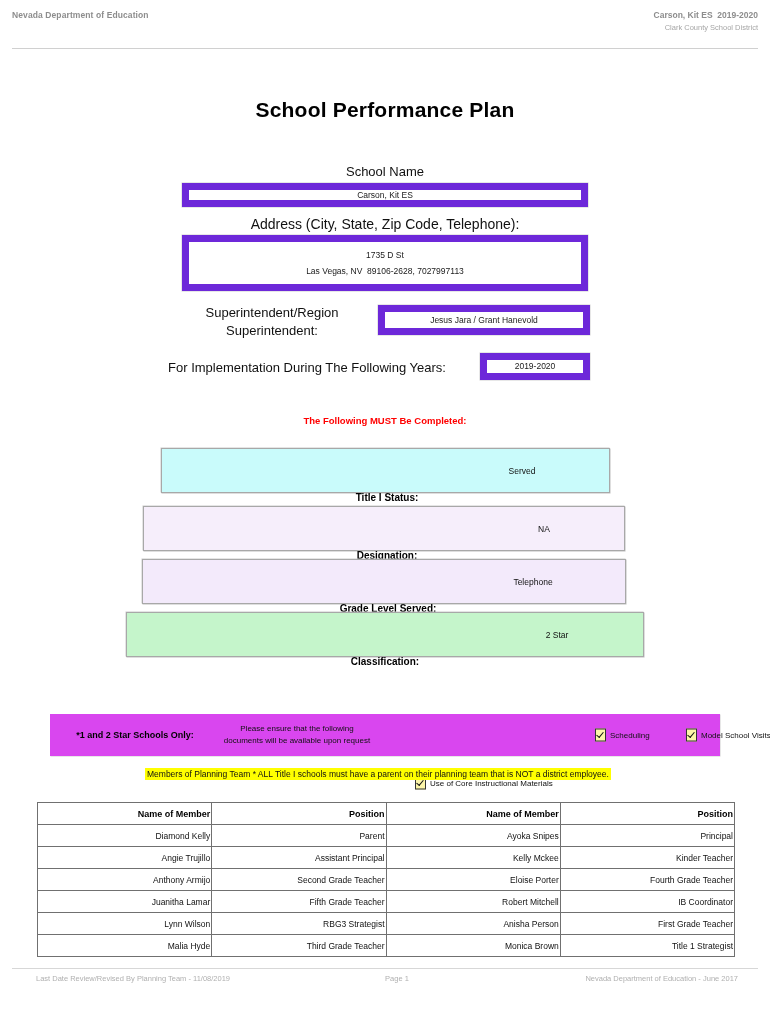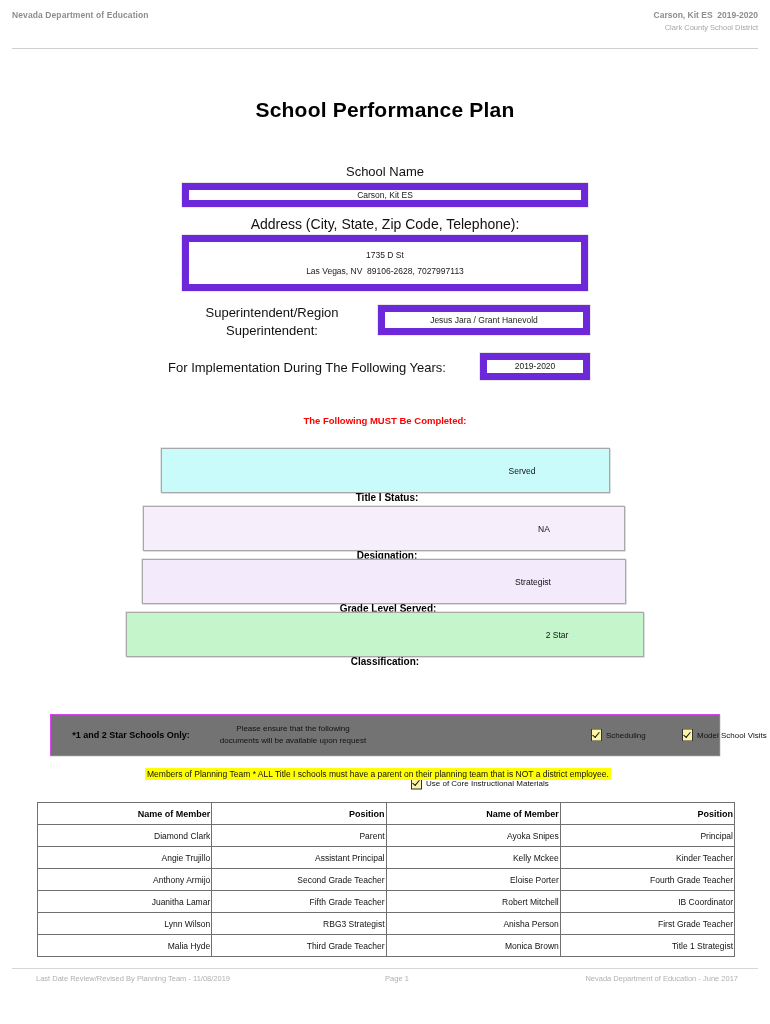--- a/index.html
+++ b/index.html
@@ -180,22 +180,22 @@
   .bar-nccat .sb-value { left: 365px; width: 120px; }
 
   
   .star-box {
     position: absolute;
     top: 714px;
     left: 50px;
     width: 670px;
     height: 42px;
     box-sizing: border-box;
-    background: #737373;
-    border: 1px solid #d946ef;
+    background: #d946ef;
+    border: 5px solid #d946ef;
     box-shadow: 0.5px 0.5px 0 #cfcfcf;
   }
   .star-title {
     position: absolute;
     left: 10px;
     top: 50%;
     transform: translateY(-50%);
     width: 140px;
     text-align: center;
     font-size: 9px;
@@ -354,21 +354,21 @@
     <div class="sb-value">Served</div>
   </div>
 
   <div class="status-bar bar-design">
     <div class="sb-label">Designation:</div>
     <div class="sb-value">NA</div>
   </div>
 
   <div class="status-bar bar-grade">
     <div class="sb-label">Grade Level Served:</div>
-    <div class="sb-value">Strategist</div>
+    <div class="sb-value">Telephone</div>
   </div>
 
   <div class="status-bar bar-class">
     <div class="sb-label">Classification:</div>
     <div class="sb-value">2 Star</div>
   </div>
 
 
   <div class="star-box">
     <div class="star-title">*1 and 2 Star Schools Only:</div>
@@ -399,21 +399,21 @@
     <thead>
       <tr>
         <th>Name of Member</th>
         <th>Position</th>
         <th>Name of Member</th>
         <th>Position</th>
       </tr>
     </thead>
     <tbody>
       <tr>
-        <td>Diamond Clark</td>
+        <td>Diamond Kelly</td>
         <td>Parent</td>
         <td>Ayoka Snipes</td>
         <td>Principal</td>
       </tr>
       <tr>
         <td>Angie Trujillo</td>
         <td>Assistant Principal</td>
         <td>Kelly Mckee</td>
         <td>Kinder Teacher</td>
       </tr>

